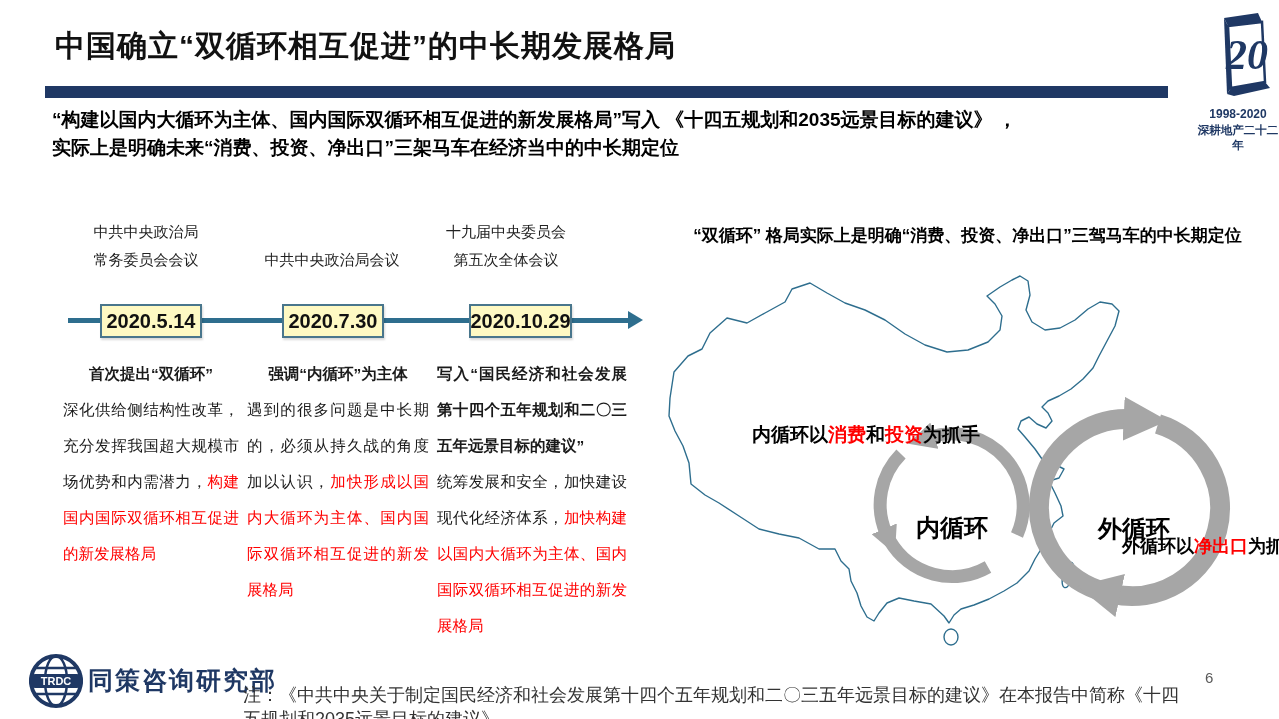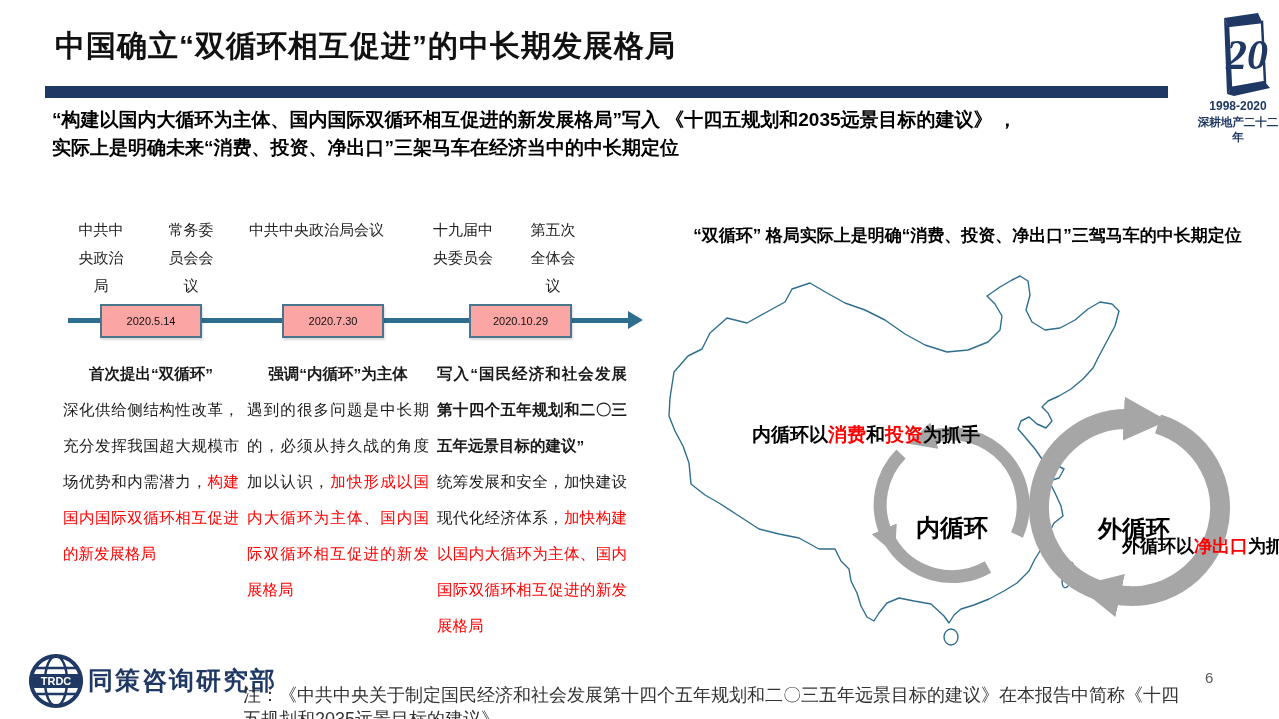--- a/index.html
+++ b/index.html
@@ -5,30 +5,30 @@
   html,body{margin:0;padding:0;background:#fff;}
   .slide{position:relative;width:1279px;height:719px;background:#fff;overflow:hidden;
          font-family:"Liberation Sans","DejaVu Sans",sans-serif;border-radius:32px;}
   
   .page-title{position:absolute;left:55px;top:26px;font-size:30px;font-weight:700;color:#111;letter-spacing:1px;}
   .title-bar{position:absolute;left:45px;top:86px;width:1123px;height:12px;background:#1F3864;}
   .subtitle{position:absolute;left:52px;top:106px;width:1130px;font-size:19px;font-weight:700;color:#000;line-height:28px;}
   
   .logo20{position:absolute;left:1196px;top:6px;width:84px;height:130px;text-align:center;color:#1F3864;}
   .logo20 svg{display:block;margin:0 auto;}
-  .logo-years{font-size:12px;font-weight:700;margin-top:1px;}
+  .logo-years{font-size:12px;font-weight:700;margin-top:9px;}
   .logo-tagline{font-size:11.5px;font-weight:700;margin-top:2px;}
   
-  .ev-label{position:absolute;top:216px;height:58px;display:flex;justify-content:flex-end;
-            text-align:center;font-size:15px;color:#222;line-height:28px;gap:32px;}
+  .ev-label{position:absolute;top:216px;height:58px;display:flex;flex-direction:column;justify-content:flex-end;
+            text-align:center;font-size:15px;color:#222;line-height:28px;}
   .tl-line{position:absolute;left:68px;top:318px;width:562px;height:5px;background:#2E6E8E;}
   .tl-arrow{position:absolute;left:628px;top:311px;width:0;height:0;
             border-top:9px solid transparent;border-bottom:9px solid transparent;border-left:15px solid #2E6E8E;}
-  .date-box{position:absolute;top:304px;height:30px;background:#fca5a5;border:2px solid #49768C;
-            display:flex;align-items:center;justify-content:center;font-size:11px;font-weight:400;color:#111;
+  .date-box{position:absolute;top:304px;height:30px;background:#fef9c3;border:2px solid #49768C;
+            display:flex;align-items:center;justify-content:center;font-size:20px;font-weight:700;color:#111;
             box-shadow:1px 2px 2px rgba(0,0,0,0.15);}
   
   .col{position:absolute;top:356px;font-size:15.5px;line-height:36px;color:#1a1a1a;text-align:justify;}
   .col .hd{font-weight:700;display:block;}
   .hd-center{text-align:center;}
   .red{color:#FF0000;}
   
   .diagram-title{position:absolute;left:660px;top:224px;width:615px;text-align:center;
                  font-size:17px;font-weight:700;color:#000;}
   .map-svg{position:absolute;left:660px;top:270px;}

